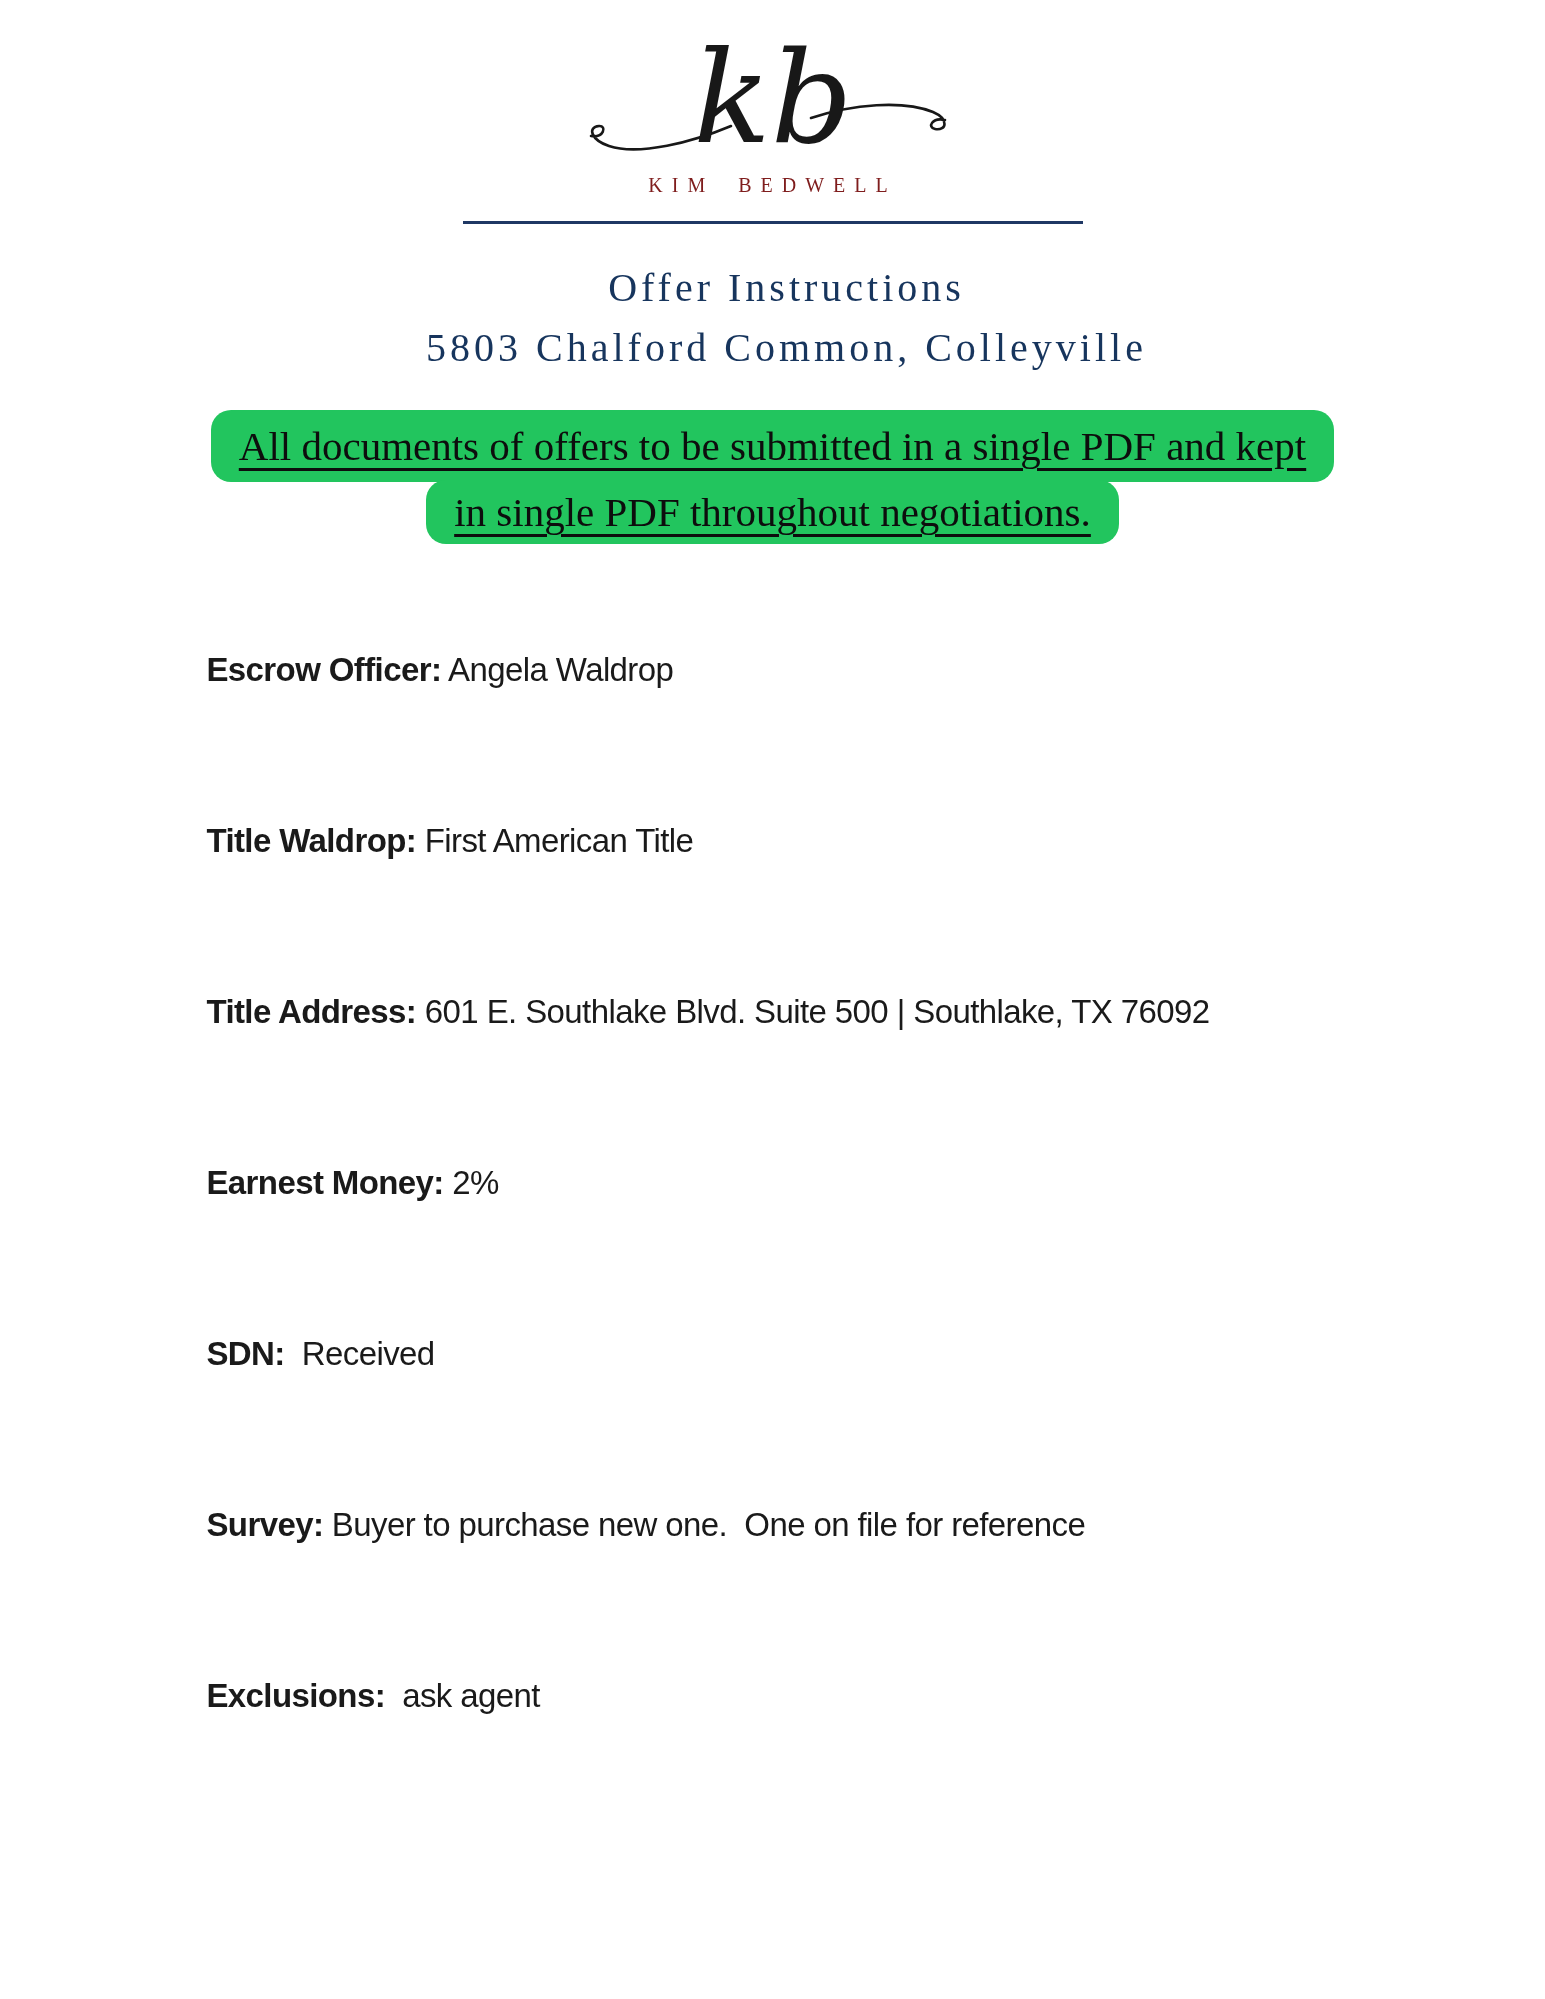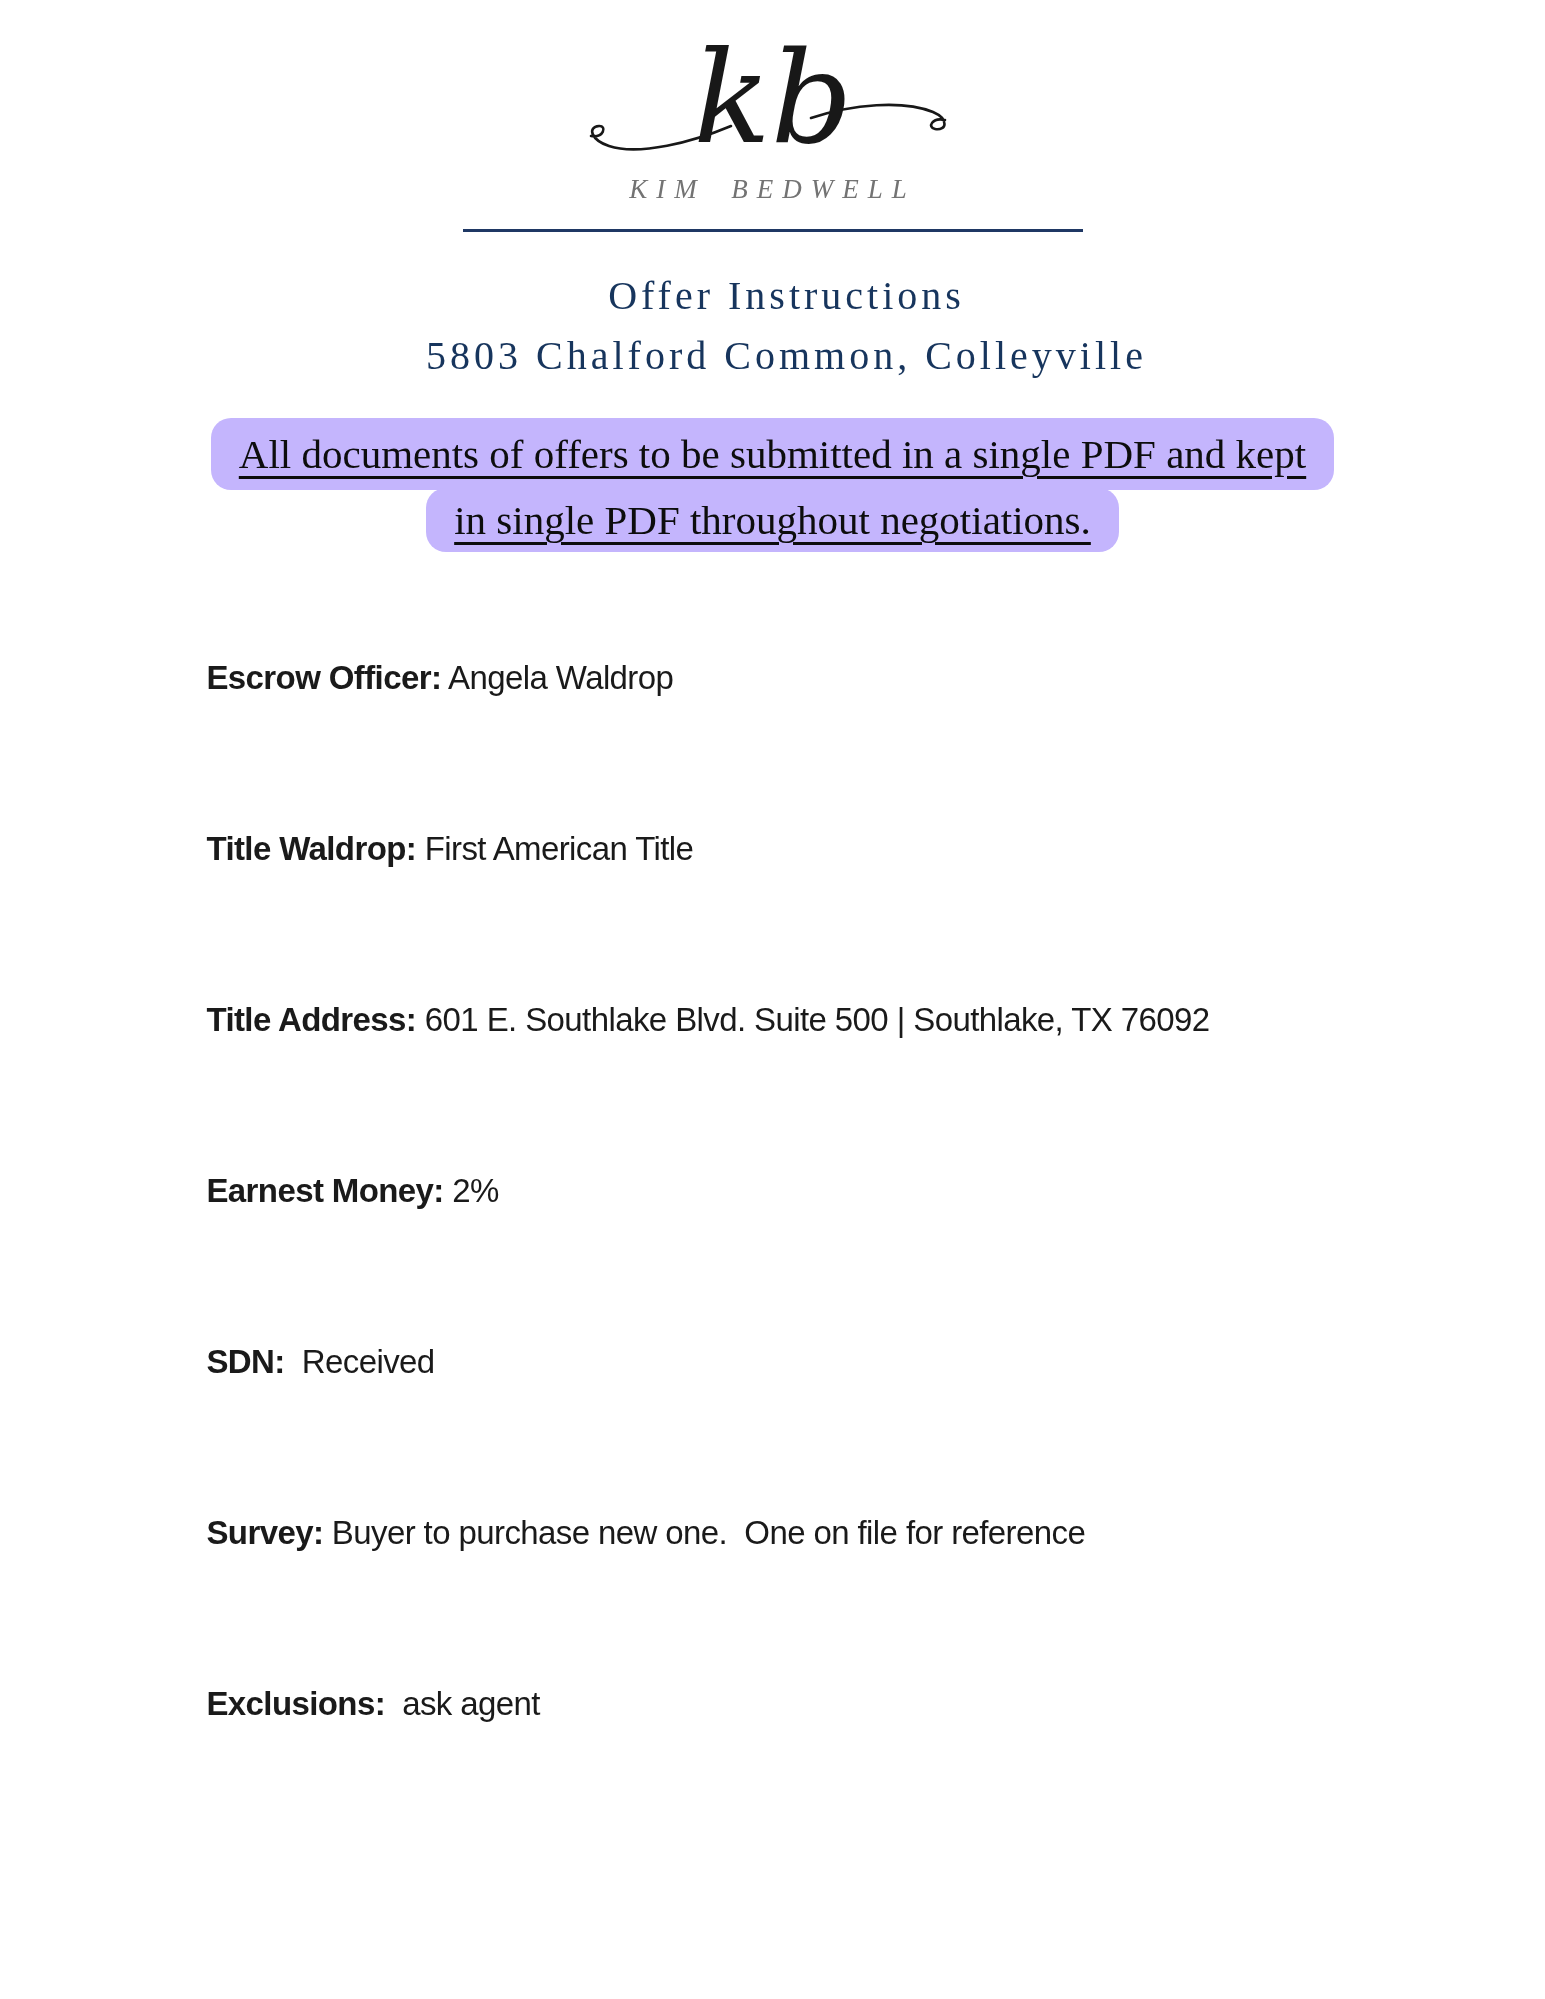--- a/index.html
+++ b/index.html
@@ -21,26 +21,25 @@
   .kb-svg text {
     font-family: "DejaVu Serif", "Liberation Serif", serif;
     font-style: italic;
     font-size: 128px;
     fill: #181818;
   }
   .kb-svg path { stroke: #181818; stroke-width: 2.6; fill: none; stroke-linecap: round; }
   .logo-name {
     margin-top: 2px;
     font-family: "Liberation Serif", "DejaVu Serif", serif;
-    font-size: 27px;
+    font-size: 20px;
     letter-spacing: 9px;
     word-spacing: 10px;
-    color: #737373;
+    color: #7f1d1d;
     white-space: pre;
-    font-style: italic;
   }
   .logo-rule {
     width: 620px; height: 3px;
     margin: 24px auto 0 auto;
     background: #1f3864;
   }
 
   
   .title-block { margin-top: 38px; text-align: center; }
   .title-line {
@@ -51,21 +50,21 @@
     line-height: 52px;
     white-space: pre;
     padding-left: 28px;
   }
   .title-line + .title-line { margin-top: 8px; }
 
   
   .notice-block { margin-top: 36px; text-align: center; }
   .notice-bar {
     display: inline-block;
-    background: #c4b5fd;
+    background: #22c55e;
     border-radius: 20px;
     padding: 0 28px;
     font-family: "Liberation Serif", "DejaVu Serif", serif;
     font-size: 41px;
     color: #0d0d0d;
     text-decoration: underline;
     text-decoration-thickness: 3px;
     text-underline-offset: 8px;
     white-space: pre;
   }

